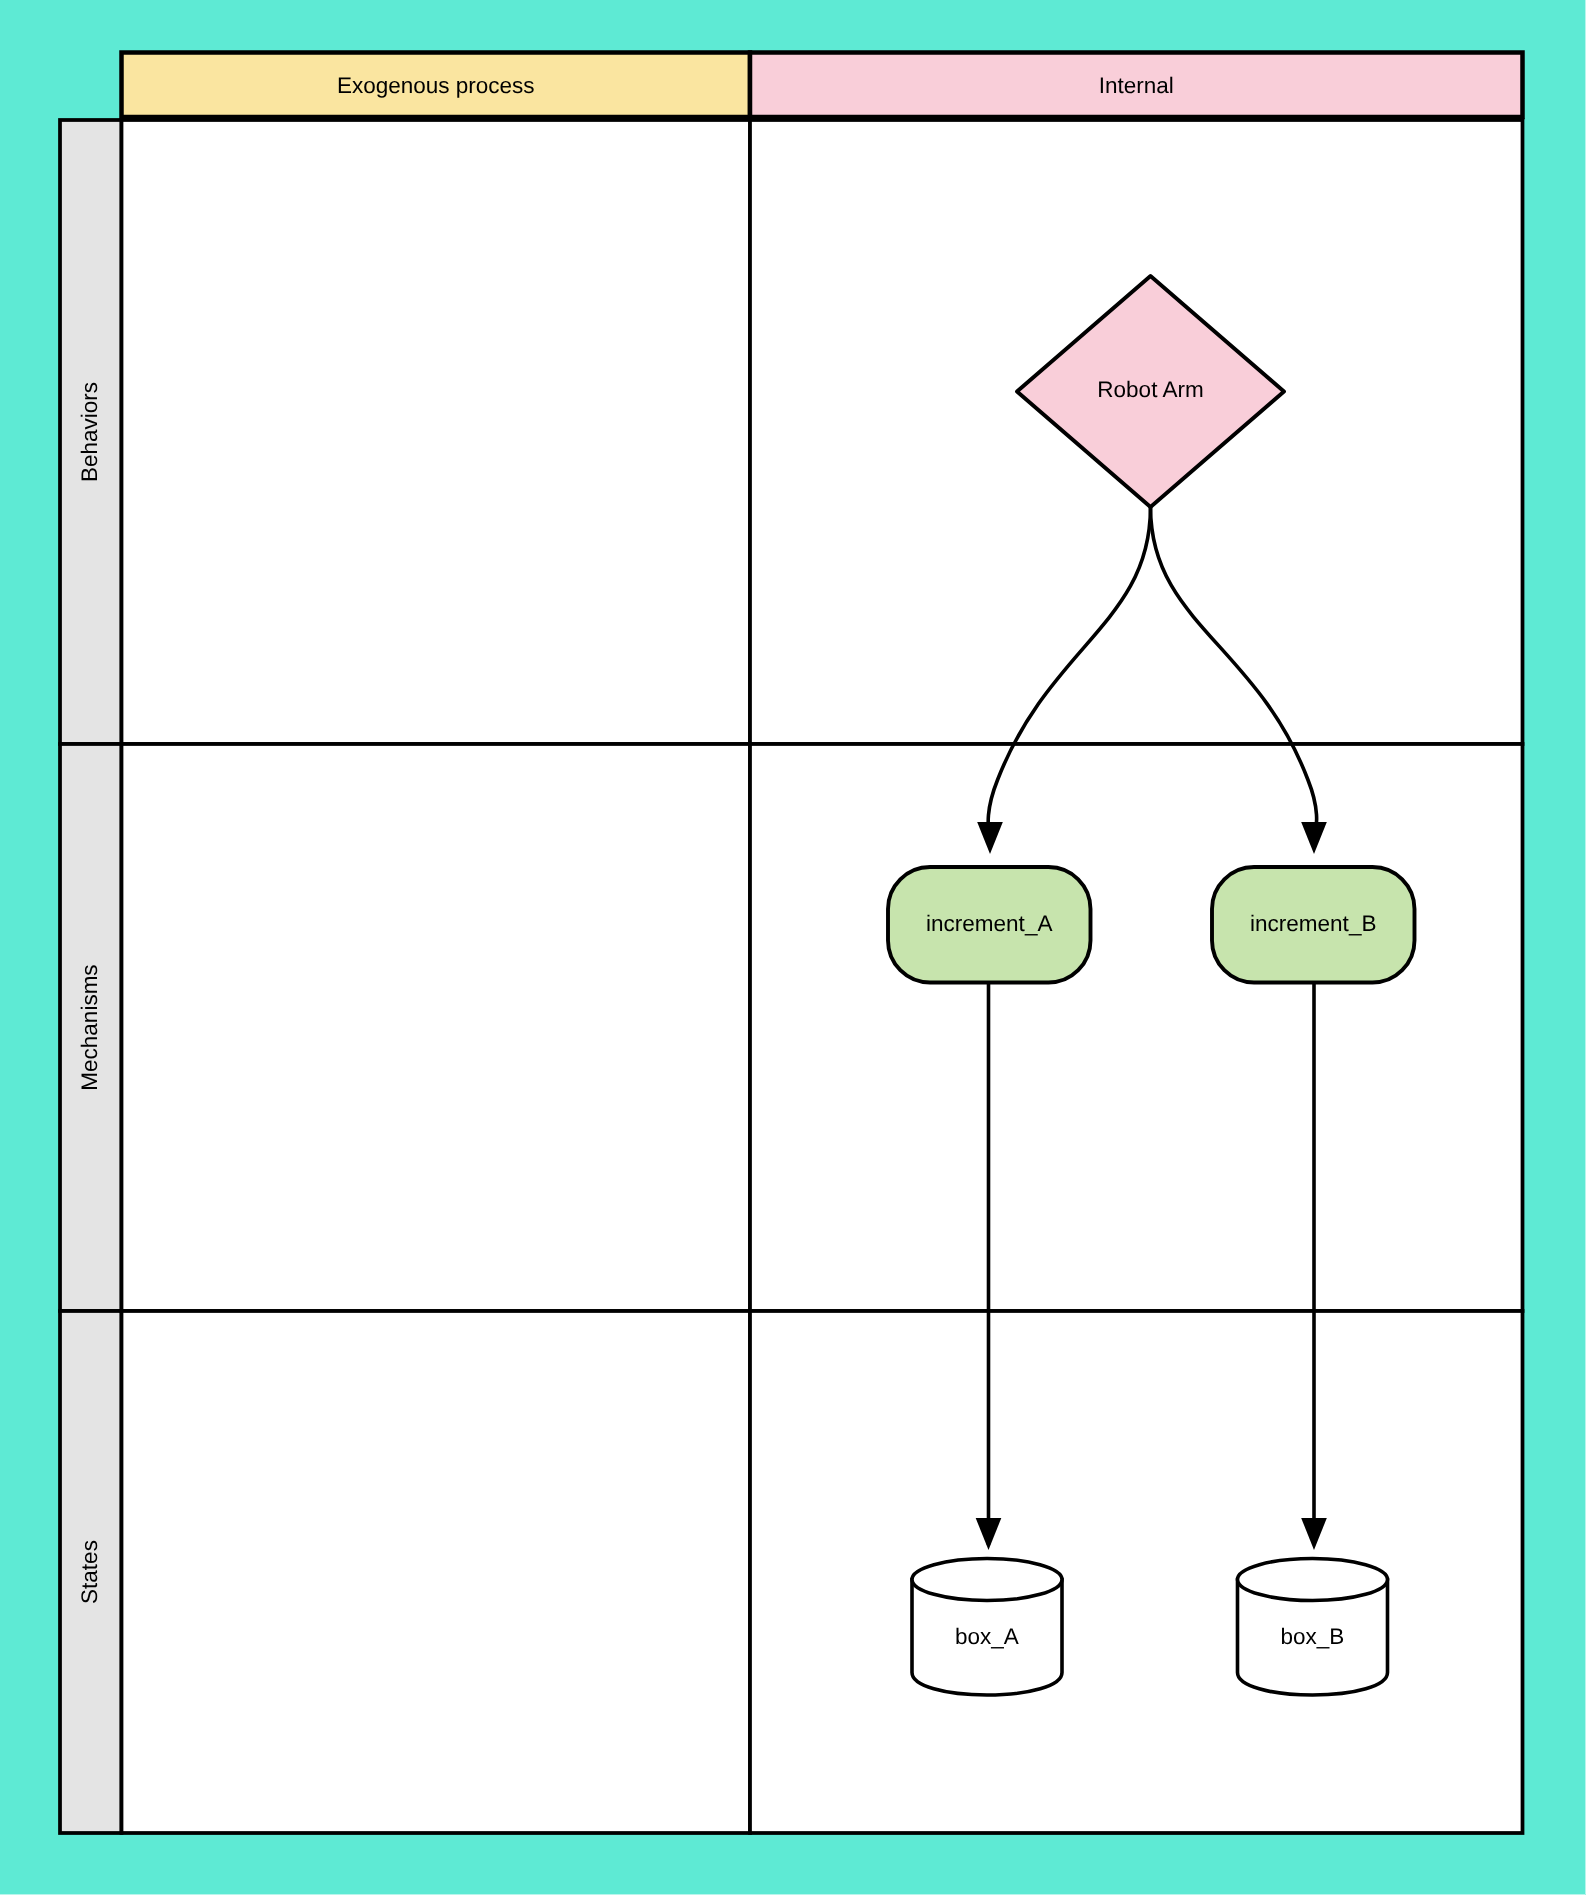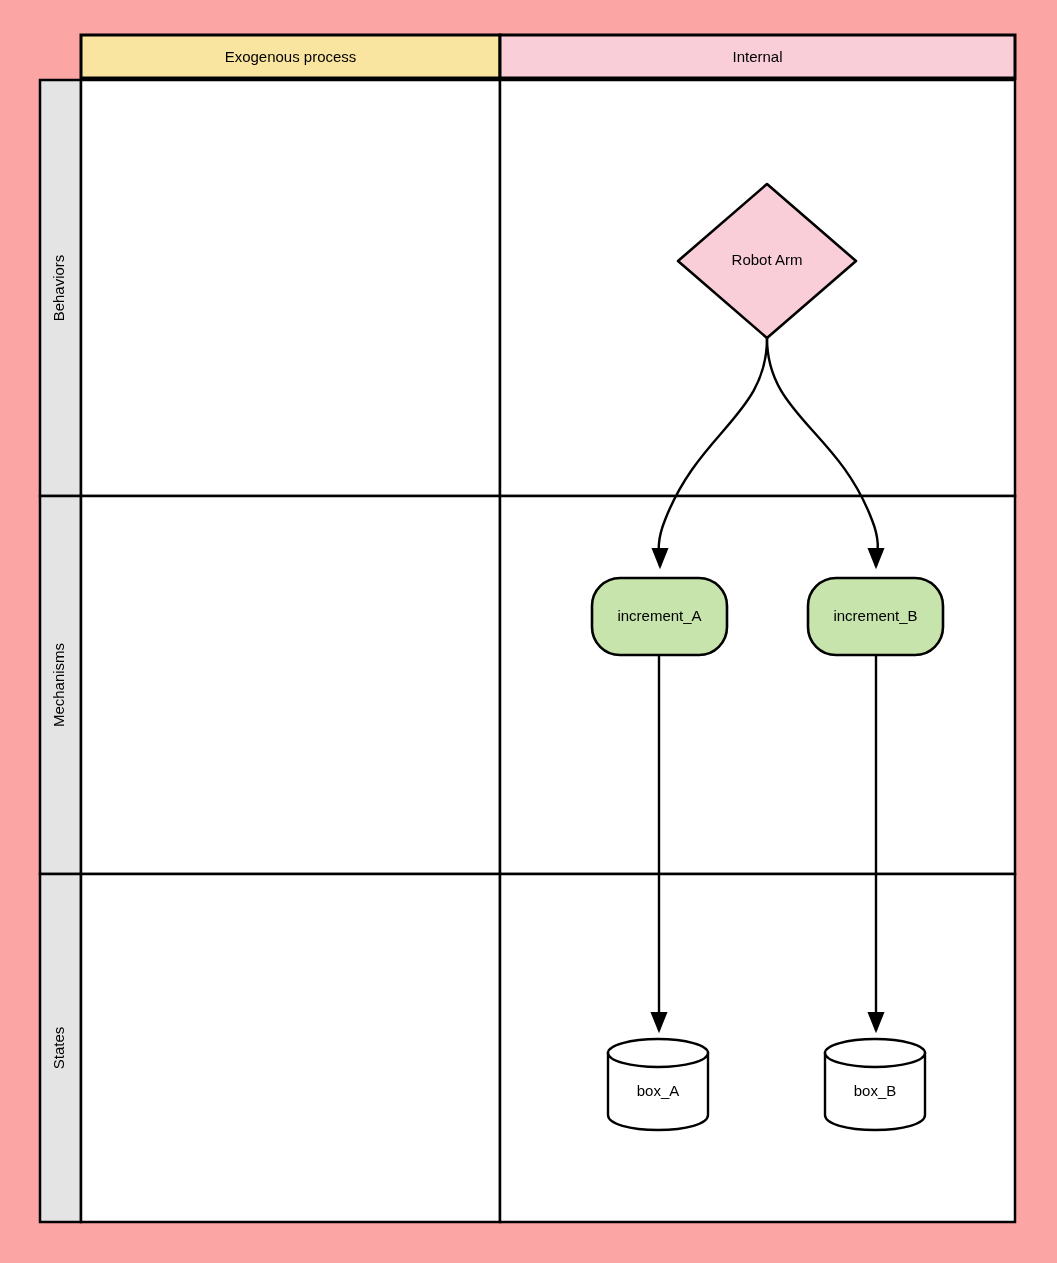--- a/index.html
+++ b/index.html
@@ -5,21 +5,21 @@
   html, body {
     margin: 0;
     padding: 0;
     background: #ffffff;
     font-family: "Liberation Sans", sans-serif;
   }
   #canvas {
     position: relative;
     width: 1057px;
     height: 1263px;
-    background: #fca5a5;
+    background: #5eead4;
     overflow: hidden;
   }
   #diagram-svg {
     position: absolute;
     left: 0;
     top: 0;
     width: 1057px;
     height: 1263px;
   }
   .node-label {

